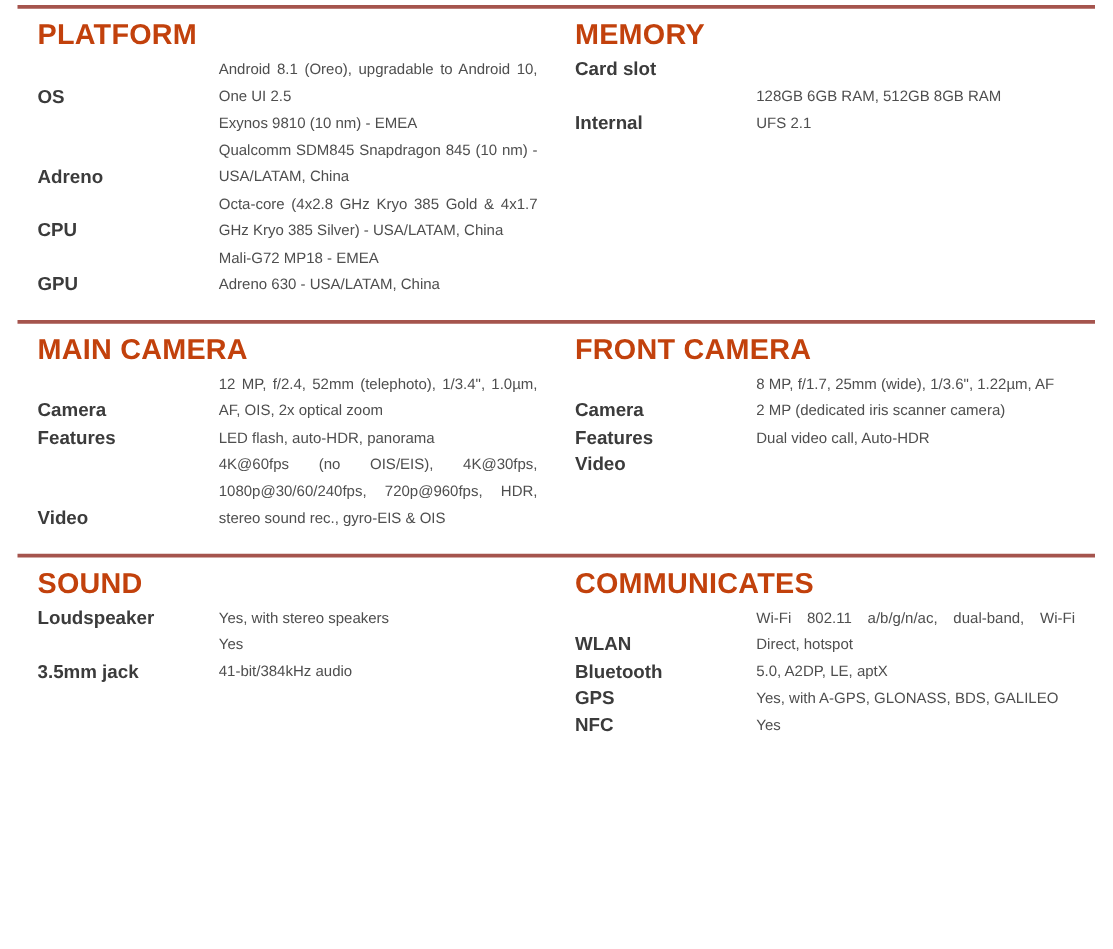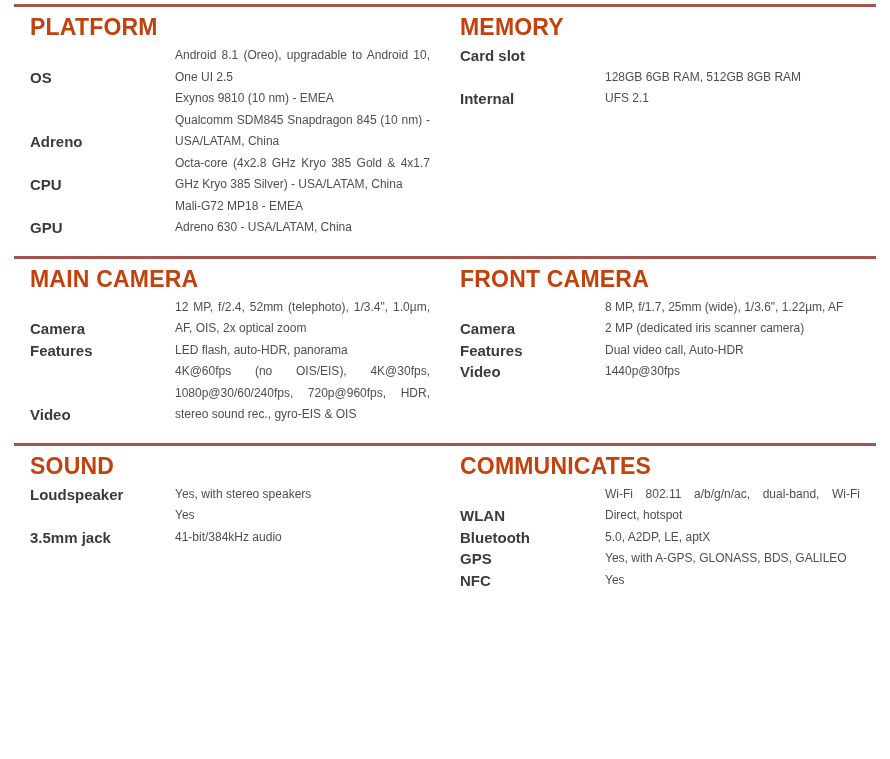--- a/index.html
+++ b/index.html
@@ -147,23 +147,20 @@
             </div>
           </div>
           <div class="spec-row">
             <div class="spec-label">Features</div>
             <div class="spec-value">
               <div class="spec-line">Dual video call, Auto-HDR</div>
             </div>
           </div>
           <div class="spec-row">
             <div class="spec-label">Video</div>
-            <div class="spec-value">
-              <div class="spec-line">1440p@30fps</div>
-            </div>
           </div>
         </div>
       </div>
     </section>
     <section class="spec-band">
       <div class="band-rule"></div>
       <div class="band-cols">
         <div class="spec-col">
           <h2 class="sec-title">SOUND</h2>
           <div class="spec-row">

